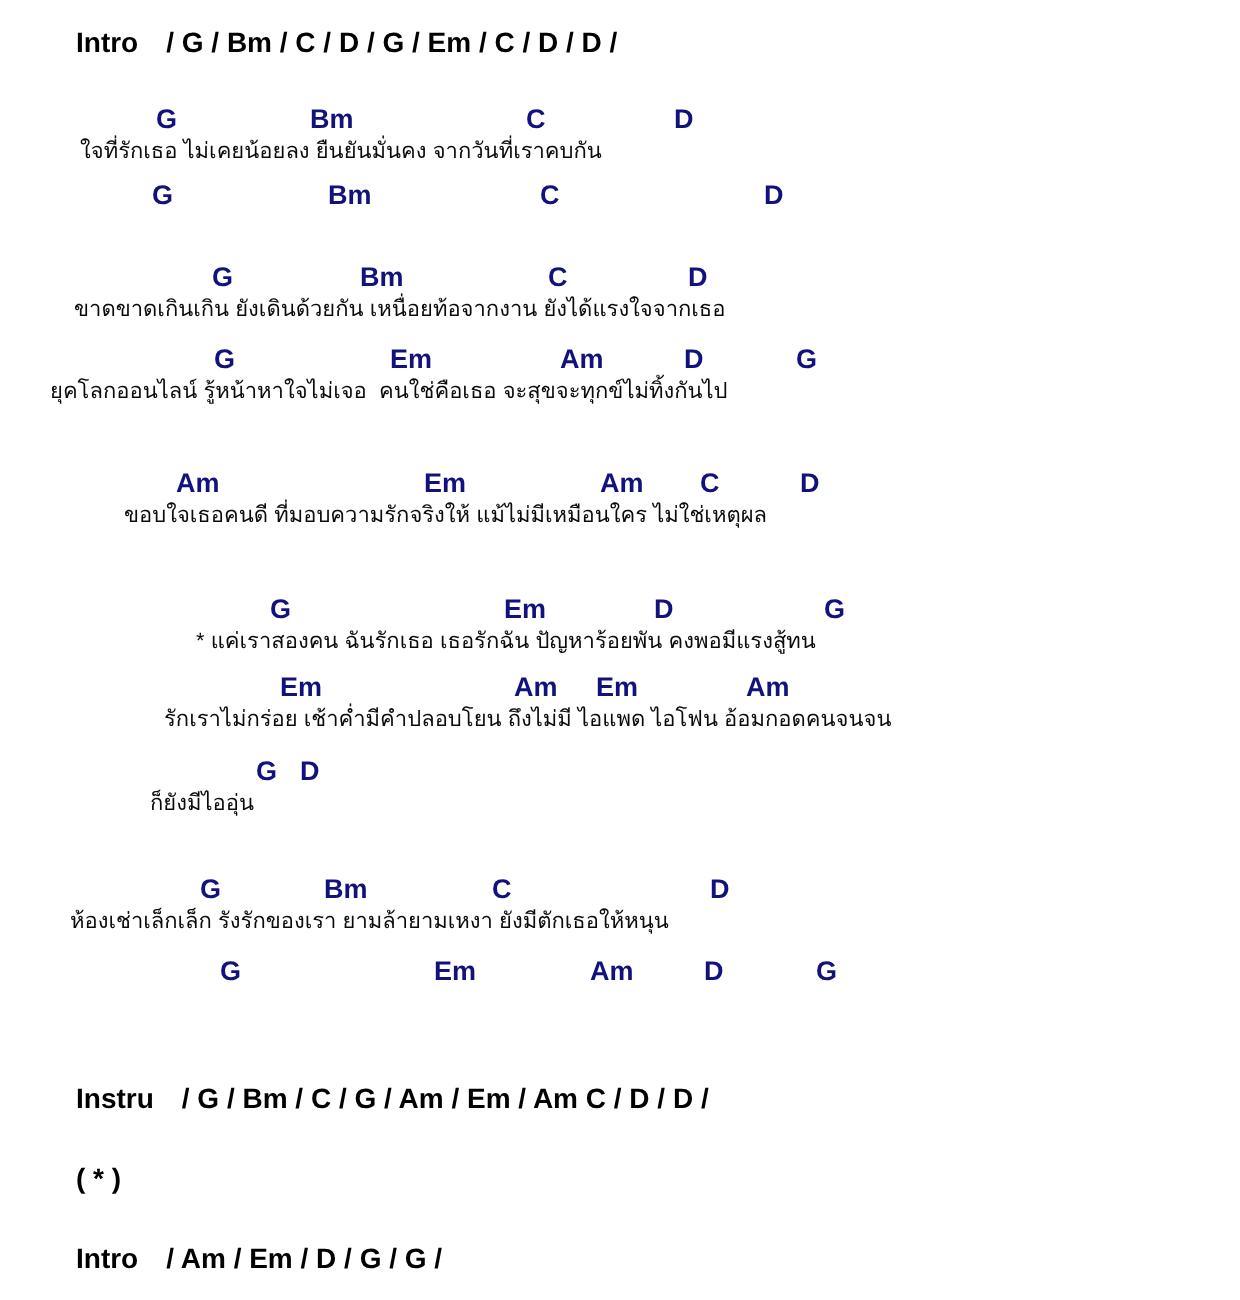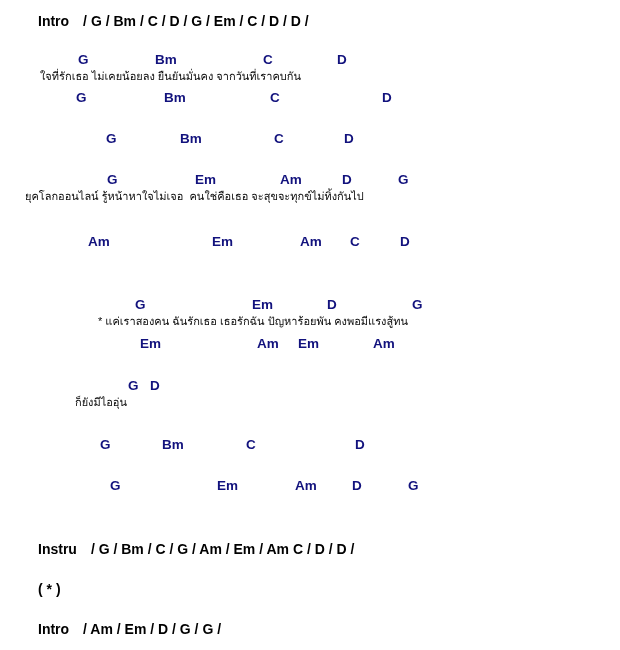--- a/index.html
+++ b/index.html
@@ -29,26 +29,30 @@
 </style>
 </head>
 <body>
 
 <div class="sheet" id="sheet">
     <div class="line heading" style="top: 12px; left: 38px;"><span class="hlabel">Intro</span><span class="hseq">/ G / Bm / C / D / G / Em / C / D / D /</span></div>
     <div class="line chords" style="top: 52px;"><span class="chord" style="left: 78px;">G</span><span class="chord" style="left: 155px;">Bm</span><span class="chord" style="left: 263px;">C</span><span class="chord" style="left: 337px;">D</span></div>
     <div class="line lyric" style="top: 66px; left: 40px;">ใจที่รักเธอ ไม่เคยน้อยลง ยืนยันมั่นคง จากวันที่เราคบกัน</div>
     <div class="line chords" style="top: 90px;"><span class="chord" style="left: 76px;">G</span><span class="chord" style="left: 164px;">Bm</span><span class="chord" style="left: 270px;">C</span><span class="chord" style="left: 382px;">D</span></div>
     <div class="line chords" style="top: 131px;"><span class="chord" style="left: 106px;">G</span><span class="chord" style="left: 180px;">Bm</span><span class="chord" style="left: 274px;">C</span><span class="chord" style="left: 344px;">D</span></div>
+    <div class="line lyric" style="top: 145px; left: 37px;">ขาดขาดเกินเกิน ยังเดินด้วยกัน เหนื่อยท้อจากงาน ยังได้แรงใจจากเธอ</div>
     <div class="line chords" style="top: 172px;"><span class="chord" style="left: 107px;">G</span><span class="chord" style="left: 195px;">Em</span><span class="chord" style="left: 280px;">Am</span><span class="chord" style="left: 342px;">D</span><span class="chord" style="left: 398px;">G</span></div>
     <div class="line lyric" style="top: 186px; left: 25px; text-align: right;">ยุคโลกออนไลน์ รู้หน้าหาใจไม่เจอ  คนใช่คือเธอ จะสุขจะทุกข์ไม่ทิ้งกันไป</div>
     <div class="line chords" style="top: 234px;"><span class="chord" style="left: 88px;">Am</span><span class="chord" style="left: 212px;">Em</span><span class="chord" style="left: 300px;">Am</span><span class="chord" style="left: 350px;">C</span><span class="chord" style="left: 400px;">D</span></div>
+    <div class="line lyric" style="top: 248px; left: 62px;">ขอบใจเธอคนดี ที่มอบความรักจริงให้ แม้ไม่มีเหมือนใคร ไม่ใช่เหตุผล</div>
     <div class="line chords" style="top: 297px;"><span class="chord" style="left: 135px;">G</span><span class="chord" style="left: 252px;">Em</span><span class="chord" style="left: 327px;">D</span><span class="chord" style="left: 412px;">G</span></div>
     <div class="line lyric" style="top: 311px; left: 78px; margin-left: 20px;">* แค่เราสองคน ฉันรักเธอ เธอรักฉัน ปัญหาร้อยพัน คงพอมีแรงสู้ทน</div>
     <div class="line chords" style="top: 336px;"><span class="chord" style="left: 140px;">Em</span><span class="chord" style="left: 257px;">Am</span><span class="chord" style="left: 298px;">Em</span><span class="chord" style="left: 373px;">Am</span><span class="chord" style="left: 513px;">D</span></div>
+    <div class="line lyric" style="top: 350px; left: 82px;">รักเราไม่กร่อย เช้าค่ำมีคำปลอบโยน ถึงไม่มี ไอแพด ไอโฟน อ้อมกอดคนจนจน</div>
     <div class="line chords" style="top: 378px;"><span class="chord" style="left: 128px;">G</span><span class="chord" style="left: 150px;">D</span></div>
     <div class="line lyric" style="top: 392px; left: 75px;">ก็ยังมีไออุ่น</div>
     <div class="line chords" style="top: 437px;"><span class="chord" style="left: 100px;">G</span><span class="chord" style="left: 162px;">Bm</span><span class="chord" style="left: 246px;">C</span><span class="chord" style="left: 355px;">D</span></div>
+    <div class="line lyric" style="top: 451px; left: 35px;">ห้องเช่าเล็กเล็ก รังรักของเรา ยามล้ายามเหงา ยังมีตักเธอให้หนุน</div>
     <div class="line chords" style="top: 478px;"><span class="chord" style="left: 110px;">G</span><span class="chord" style="left: 217px;">Em</span><span class="chord" style="left: 295px;">Am</span><span class="chord" style="left: 352px;">D</span><span class="chord" style="left: 408px;">G</span></div>
     <div class="line heading" style="top: 540px; left: 38px; text-align: right;"><span class="hlabel">Instru</span><span class="hseq">/ G / Bm / C / G / Am / Em / Am C / D / D /</span></div>
     <div class="line text" style="top: 580px; left: 38px;">( * )</div>
     <div class="line heading" style="top: 620px; left: 38px;"><span class="hlabel">Intro</span><span class="hseq">/ Am / Em / D / G / G /</span></div>
   </div>
 
 </body></html>

